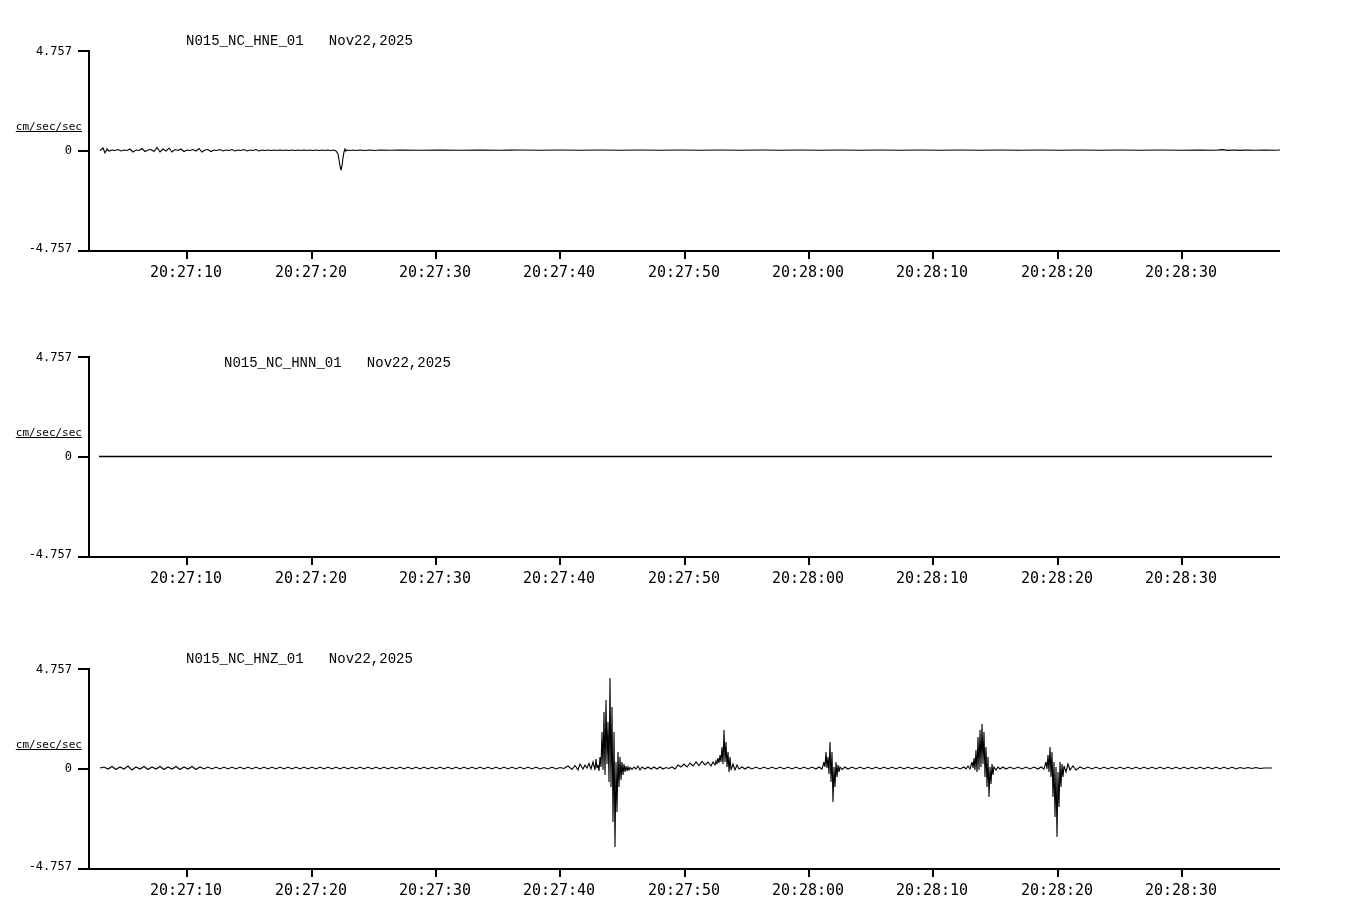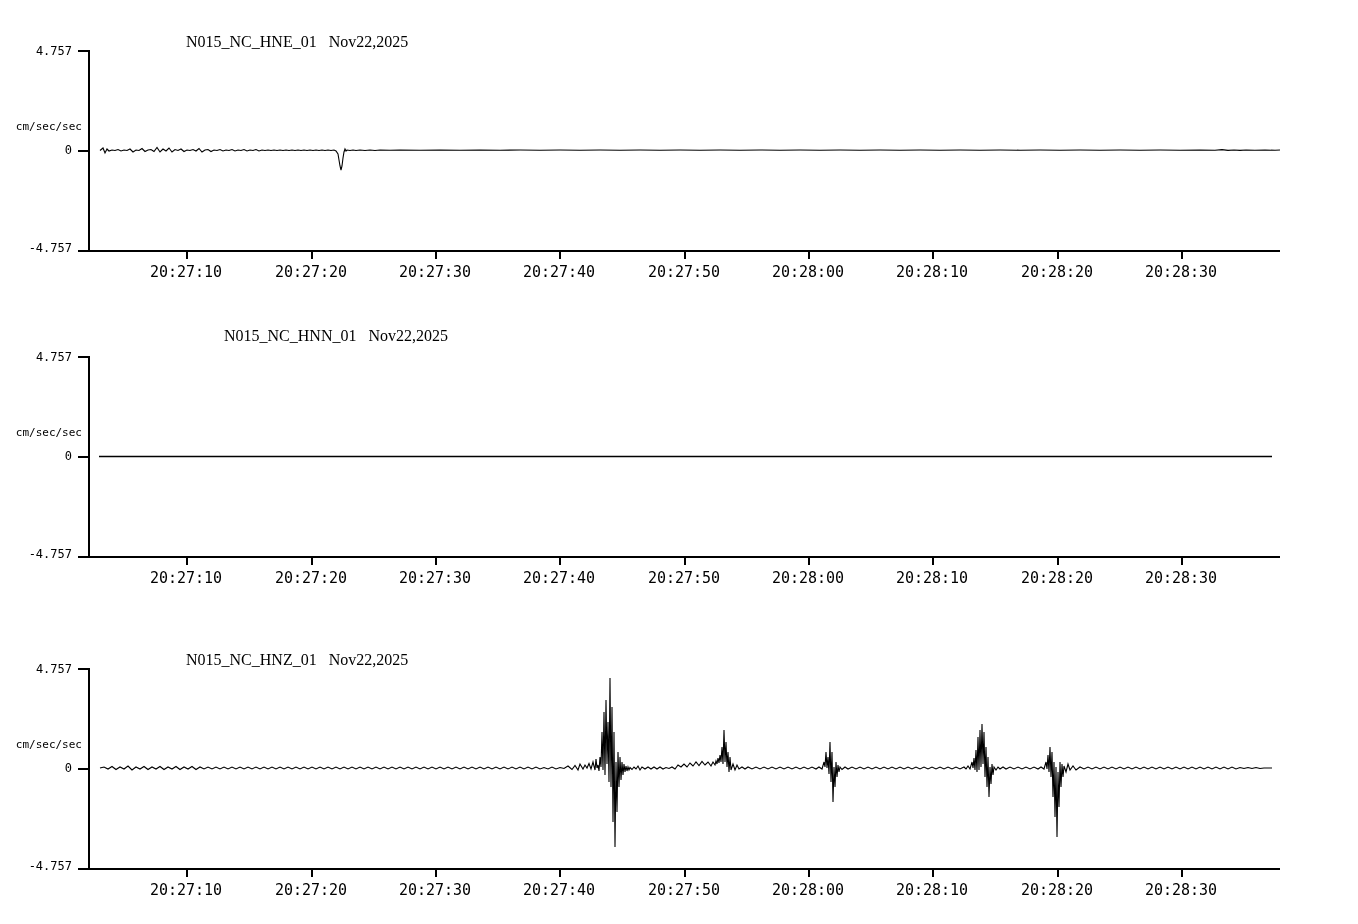--- a/index.html
+++ b/index.html
@@ -25,36 +25,37 @@
     width: 1358px;
   }
   .plot-area {
     position: absolute;
     border-left: 2px solid #000;
     border-bottom: 2px solid #000;
     box-sizing: border-box;
   }
   .panel-title {
     position: absolute;
-    font-size: 16px;
-    font-family: Liberation Serif, serif;
+    font-size: 14px;
+    font-family: Liberation Mono, monospace;
     white-space: pre;
     letter-spacing: 0px;
   }
   .ylabel-top, .ylabel-bot, .ylabel-zero {
     position: absolute;
     font-size: 12px;
     text-align: right;
     white-space: pre;
   }
   .yunits {
     position: absolute;
     font-size: 11px;
     text-align: right;
     white-space: pre;
+    text-decoration: underline;
   }
   .tick-label {
     position: absolute;
     font-size: 15px;
     white-space: pre;
     text-align: center;
   }
   .tick-mark {
     position: absolute;
     width: 2px;
@@ -132,21 +133,21 @@
     <div class="tick-label" style="left:385px;top:263px;width:100px;">20:27:30</div>
     <div class="tick-label" style="left:509px;top:263px;width:100px;">20:27:40</div>
     <div class="tick-label" style="left:634px;top:263px;width:100px;">20:27:50</div>
     <div class="tick-label" style="left:758px;top:263px;width:100px;">20:28:00</div>
     <div class="tick-label" style="left:882px;top:263px;width:100px;">20:28:10</div>
     <div class="tick-label" style="left:1007px;top:263px;width:100px;">20:28:20</div>
     <div class="tick-label" style="left:1131px;top:263px;width:100px;">20:28:30</div>
   </div>
 
   <div class="panel" style="top:306px;height:300px;">
-    <div class="panel-title" style="left:186px;top:21px;padding-left:38px;">N015_NC_HNN_01   Nov22,2025</div>
+    <div class="panel-title" style="left:186px;top:49px;padding-left:38px;">N015_NC_HNN_01   Nov22,2025</div>
     <div class="ylabel-top" style="left:10px;top:44px;width:62px;">4.757</div>
     <div class="yunits" style="left:0px;top:120px;width:82px;">cm/sec/sec</div>
     <div class="ylabel-zero" style="left:10px;top:143px;width:62px;">0</div>
     <div class="ylabel-bot" style="left:4px;top:241px;width:68px;">-4.757</div>
 
     <div class="ytick-mark" style="left:78px;top:50px;width:12px;"></div>
     <div class="ytick-mark" style="left:78px;top:150px;width:12px;"></div>
     <div class="ytick-mark" style="left:78px;top:250px;width:12px;"></div>
 
     <div class="plot-area" style="left:88px;top:50px;width:1192px;height:202px;"></div>

